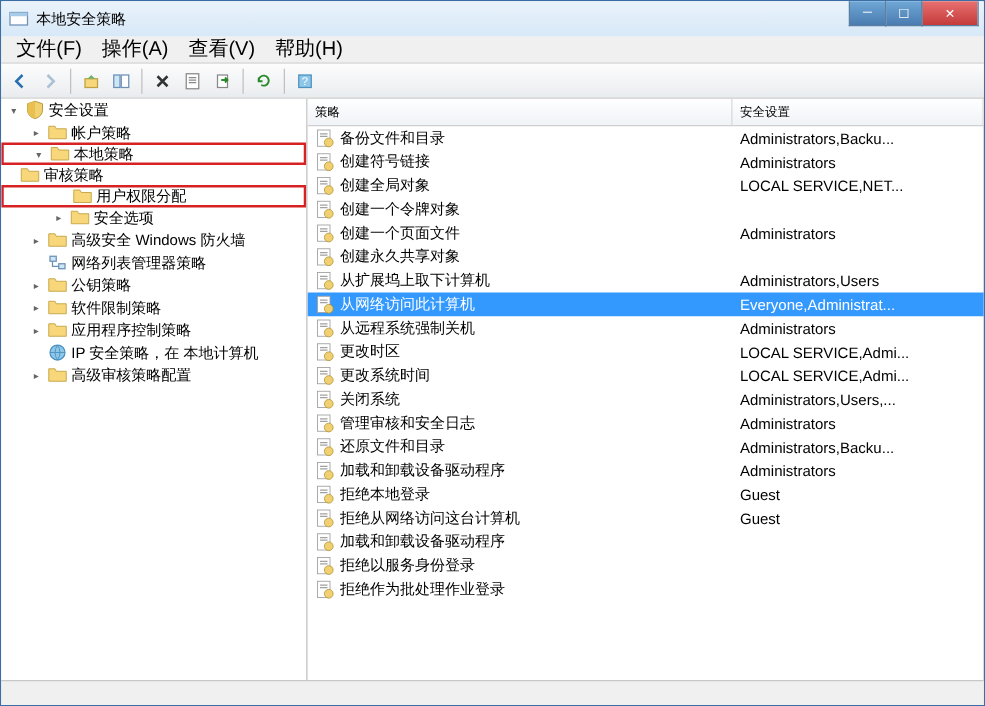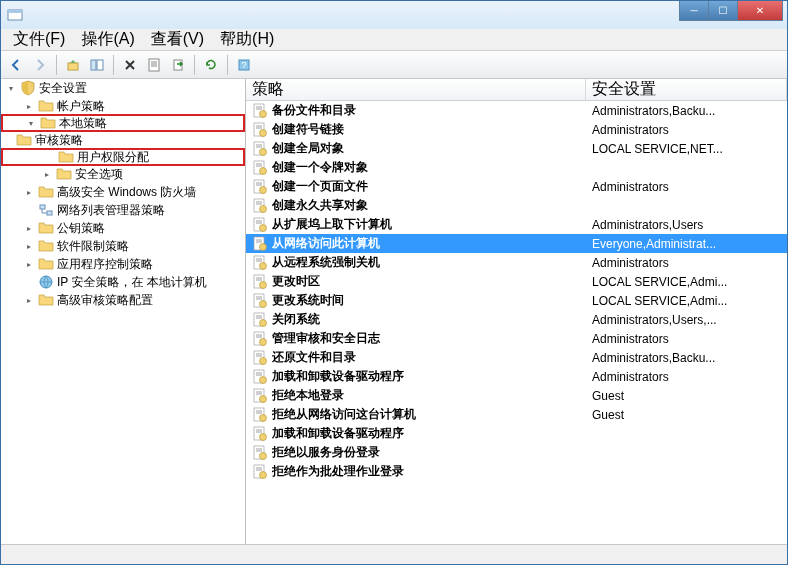--- a/index.html
+++ b/index.html
@@ -18,44 +18,45 @@
   .tb-btn { width: 22px; height: 22px; display: flex; align-items: center; justify-content: center; cursor: pointer; border: 1px solid transparent; }
   .tb-sep { width: 1px; height: 20px; background: #c0c0c0; margin: 0 3px; }
   .body { flex: 1; display: flex; min-height: 0; }
   .tree { width: 245px; border-right: 1px solid #c0c0c0; overflow: auto; background: #fff; font-size: 12px; }
   .tree-node { display: flex; align-items: center; height: 18px; padding-right: 4px; cursor: pointer; white-space: nowrap; }
   .expander { width: 12px; height: 12px; display: inline-flex; align-items: center; justify-content: center; font-size: 8px; color: #666; flex-shrink: 0; }
   .node-icon { width: 16px; height: 16px; margin: 0 3px; display: inline-flex; align-items: center; justify-content: center; flex-shrink: 0; }
   .highlight-red { border: 2px solid #d62222; margin: -1px 0; }
   .list-panel { flex: 1; display: flex; flex-direction: column; min-width: 0; }
   .list-wrap { flex: 1; overflow-y: scroll; overflow-x: hidden; }
-  .list-header { display: flex; height: 22px; background: linear-gradient(to bottom, #fff, #f0f3f7); border-bottom: 1px solid #d0d0d0; font-size: 16px; position: sticky; top: 0; }
+  .list-header { display: flex; height: 22px; background: linear-gradient(to bottom, #fff, #f0f3f7); border-bottom: 1px solid #d0d0d0; font-size: 10px; position: sticky; top: 0; }
   .col-h { display: flex; align-items: center; padding: 0 6px; border-right: 1px solid #d8d8d8; cursor: pointer; }
   .col-policy { width: 340px; flex-shrink: 0; }
   .col-setting { flex: 1; }
   .list-row { display: flex; height: 19px; align-items: center; font-size: 12px; cursor: pointer; }
   .list-row.selected { background: #3399ff; color: #fff; }
   .list-row-icon { width: 16px; height: 16px; margin: 0 4px 0 6px; flex-shrink: 0; display: inline-flex; align-items: center; justify-content: center; }
   .cell-policy { width: 340px; display: flex; align-items: center; padding-right: 6px; overflow: hidden; white-space: nowrap; text-overflow: ellipsis; }
-  .cell-policy span { overflow: hidden; text-overflow: ellipsis; font-weight: bold; }
+  .cell-policy span { overflow: hidden; text-overflow: ellipsis; }
   .cell-setting { flex: 1; padding: 0 6px; overflow: hidden; white-space: nowrap; text-overflow: ellipsis; }
   .statusbar { height: 20px; border-top: 1px solid #c8c8c8; background: #f0f0f0; }
 </style>
 </head>
 <body>
 
 <div class="window">
 
   <div class="titlebar">
     <span class="icon">
       <svg viewBox="0 0 16 16">
           <rect x="1" y="3" width="14" height="10" fill="#fff" stroke="#6a8fb5"></rect>
           <rect x="1" y="3" width="14" height="3" fill="#a8cbe8"></rect>
         </svg>
     </span>
+    <span class="title">本地安全策略</span>
     <div class="winbtns">
       <div class="winbtn min">─</div>
       <div class="winbtn max">☐</div>
       <div class="winbtn close">✕</div>
     </div>
   </div>
 
   <div class="menubar">
     <div class="menuitem">文件(F)</div>
     <div class="menuitem">操作(A)</div>

